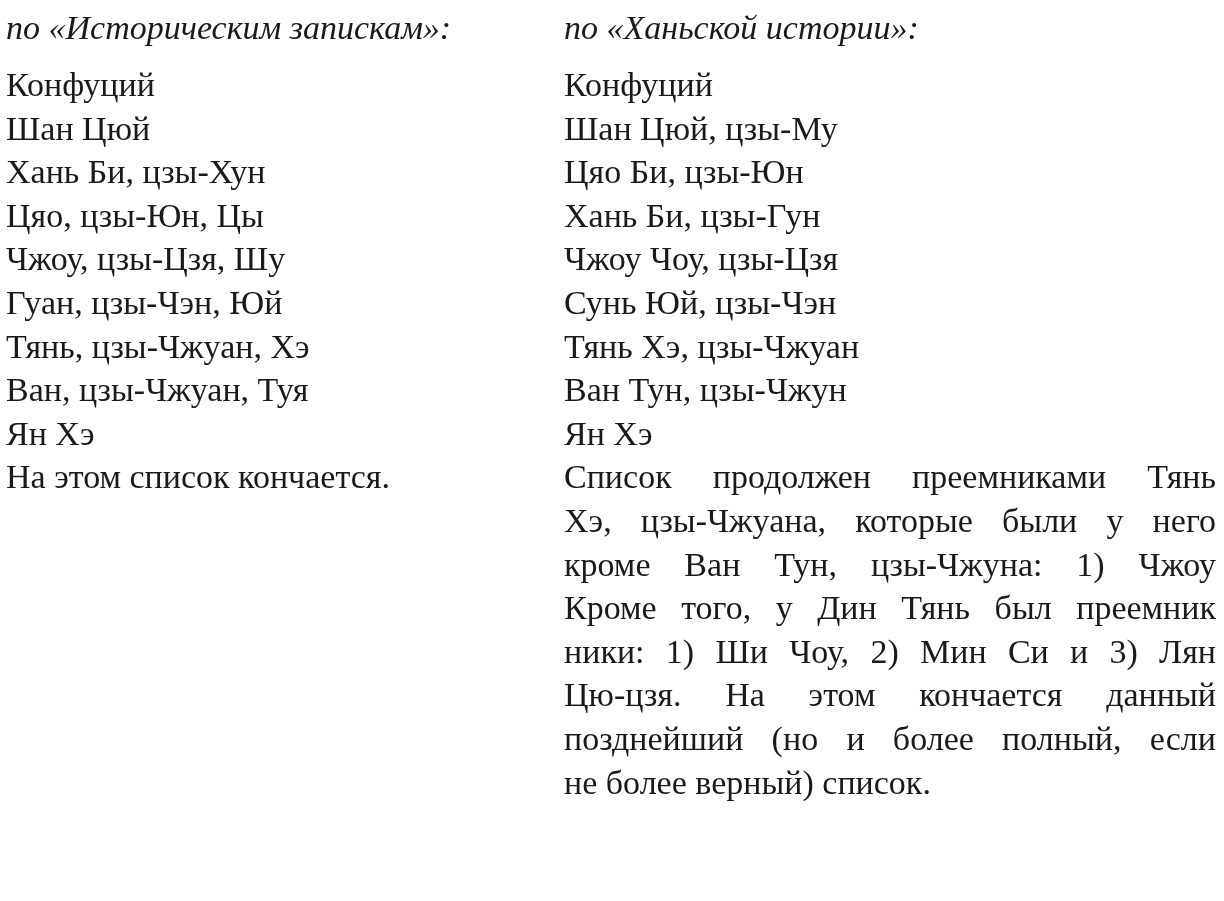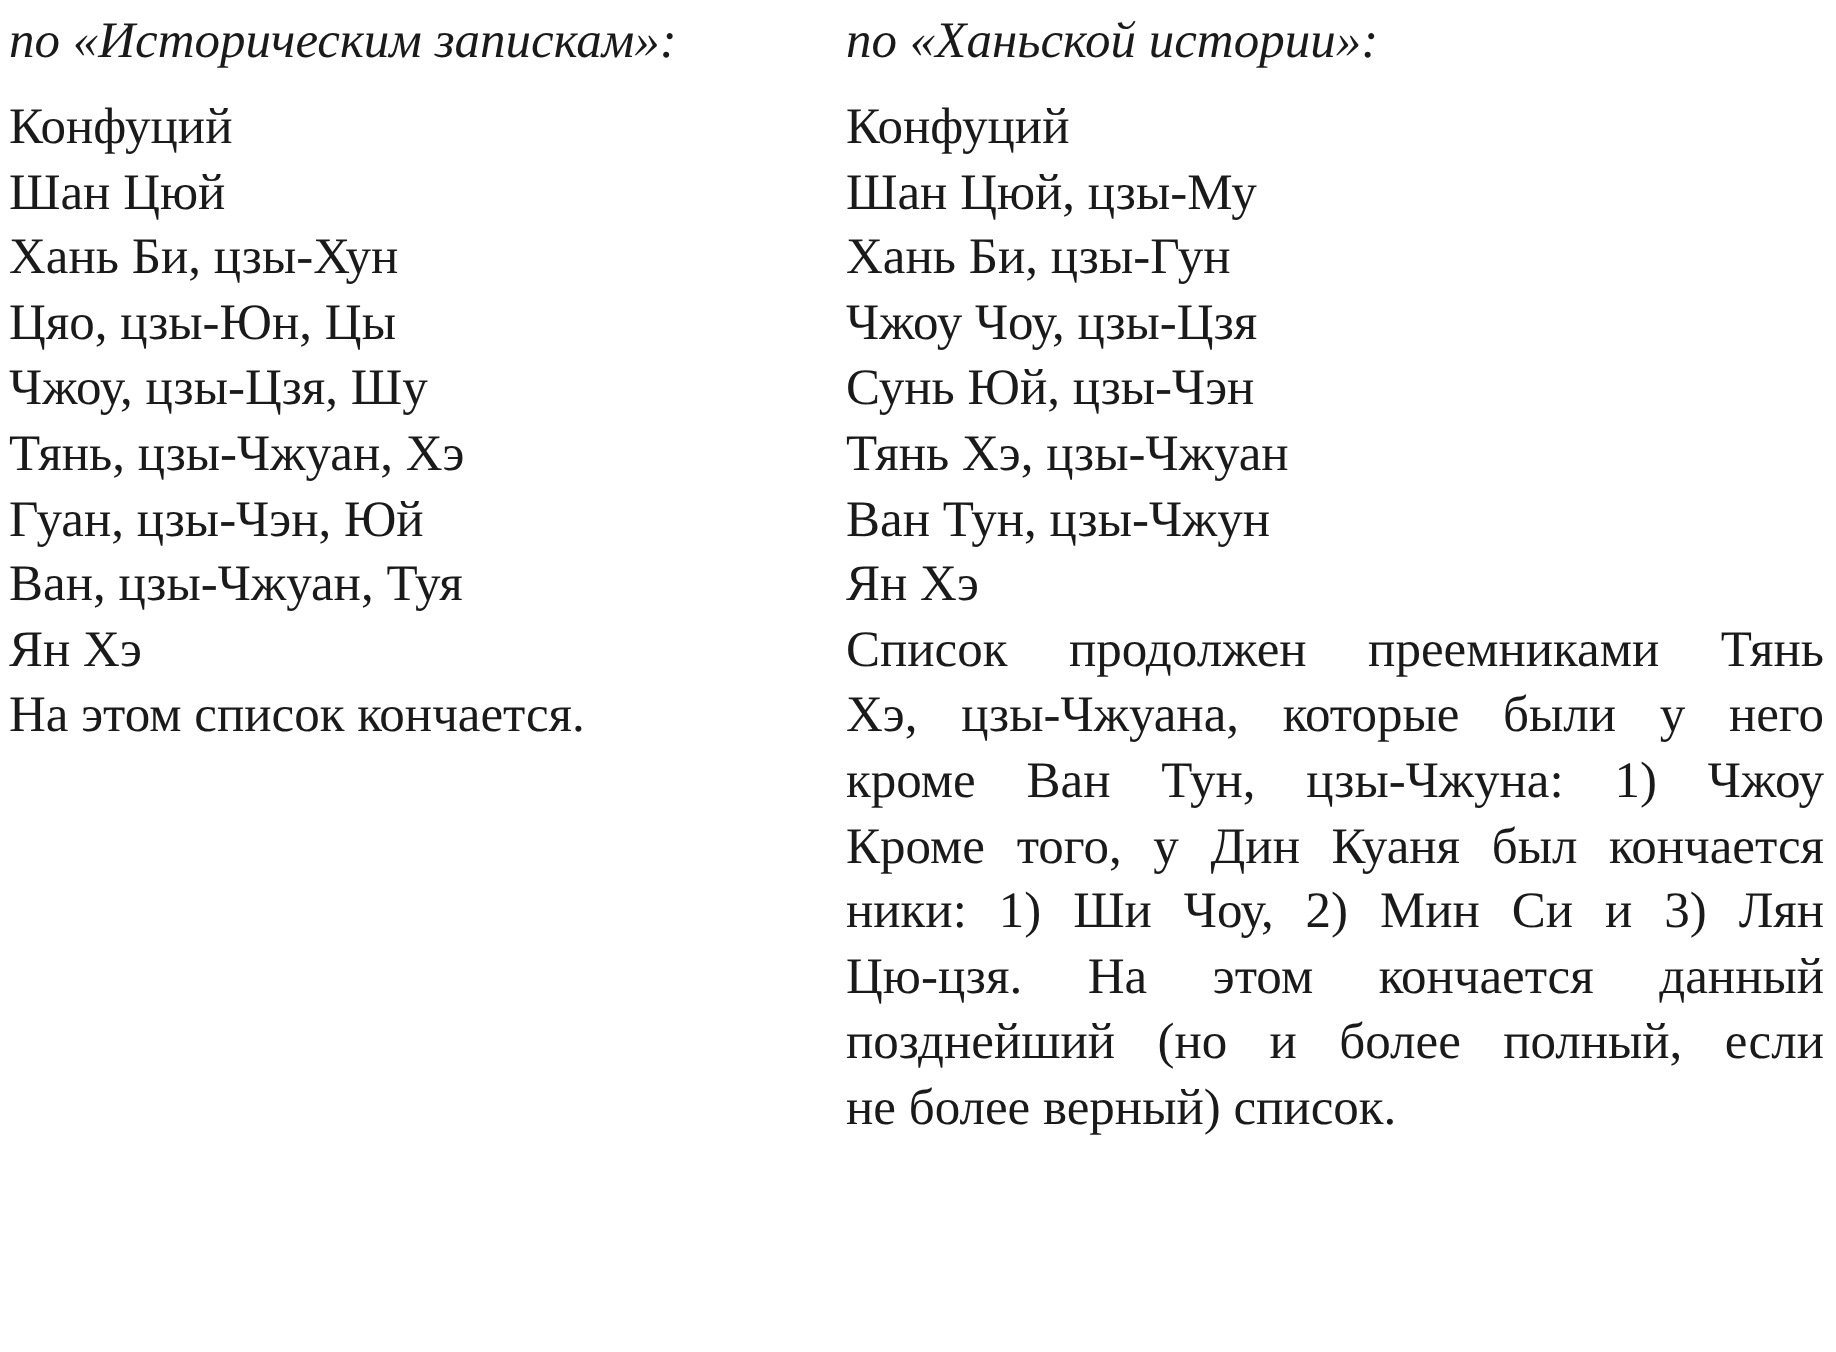--- a/index.html
+++ b/index.html
@@ -54,45 +54,46 @@
 <div class="page">
 
   <div class="col col-left">
     <div class="hdr">по «Историческим запискам»:</div>
     <div>
         <div class="line">Конфуций</div>
         <div class="line">Шан Цюй</div>
         <div class="line">Хань Би, цзы-Хун</div>
         <div class="line">Цяо, цзы-Юн, Цы</div>
         <div class="line">Чжоу, цзы-Цзя, Шу</div>
+        <div class="line">Гуан, цзы-Чэн, Юй</div>
         <div class="line">Тянь, цзы-Чжуан, Хэ</div>
-        <div class="line">Гуан, цзы-Чэн, Юй</div>
         <div class="line">Ван, цзы-Чжуан, Туя</div>
         <div class="line">Ян Хэ</div>
         <div class="line">На этом список кончается.</div>
       </div>
   </div>
 
   <div class="col col-right">
     <div class="hdr">по «Ханьской истории»:</div>
     <div>
         <div class="line">Конфуций</div>
         <div class="line">Шан Цюй, цзы-Му</div>
+        <div class="line">Цяо Би, цзы-Юн</div>
         <div class="line">Хань Би, цзы-Гун</div>
         <div class="line">Чжоу Чоу, цзы-Цзя</div>
         <div class="line">Сунь Юй, цзы-Чэн</div>
         <div class="line">Тянь Хэ, цзы-Чжуан</div>
         <div class="line">Ван Тун, цзы-Чжун</div>
         <div class="line">Ян Хэ</div>
       </div>
     <div>
         <div class="jline">Список продолжен преемниками Тянь</div>
         <div class="jline">Хэ, цзы-Чжуана, которые были у него</div>
         <div class="jline">кроме Ван Тун, цзы-Чжуна: 1) Чжоу</div>
-        <div class="jline">Кроме того, у Дин Куаня был кончается</div>
+        <div class="jline">Кроме того, у Дин Тянь был преемник</div>
         <div class="jline">ники: 1) Ши Чоу, 2) Мин Си и 3) Лян</div>
         <div class="jline">Цю-цзя. На этом кончается данный</div>
         <div class="jline">позднейший (но и более полный, если</div>
         <div class="line">не более верный) список.</div>
       </div>
   </div>
 
 </div>
 
 </body></html>

